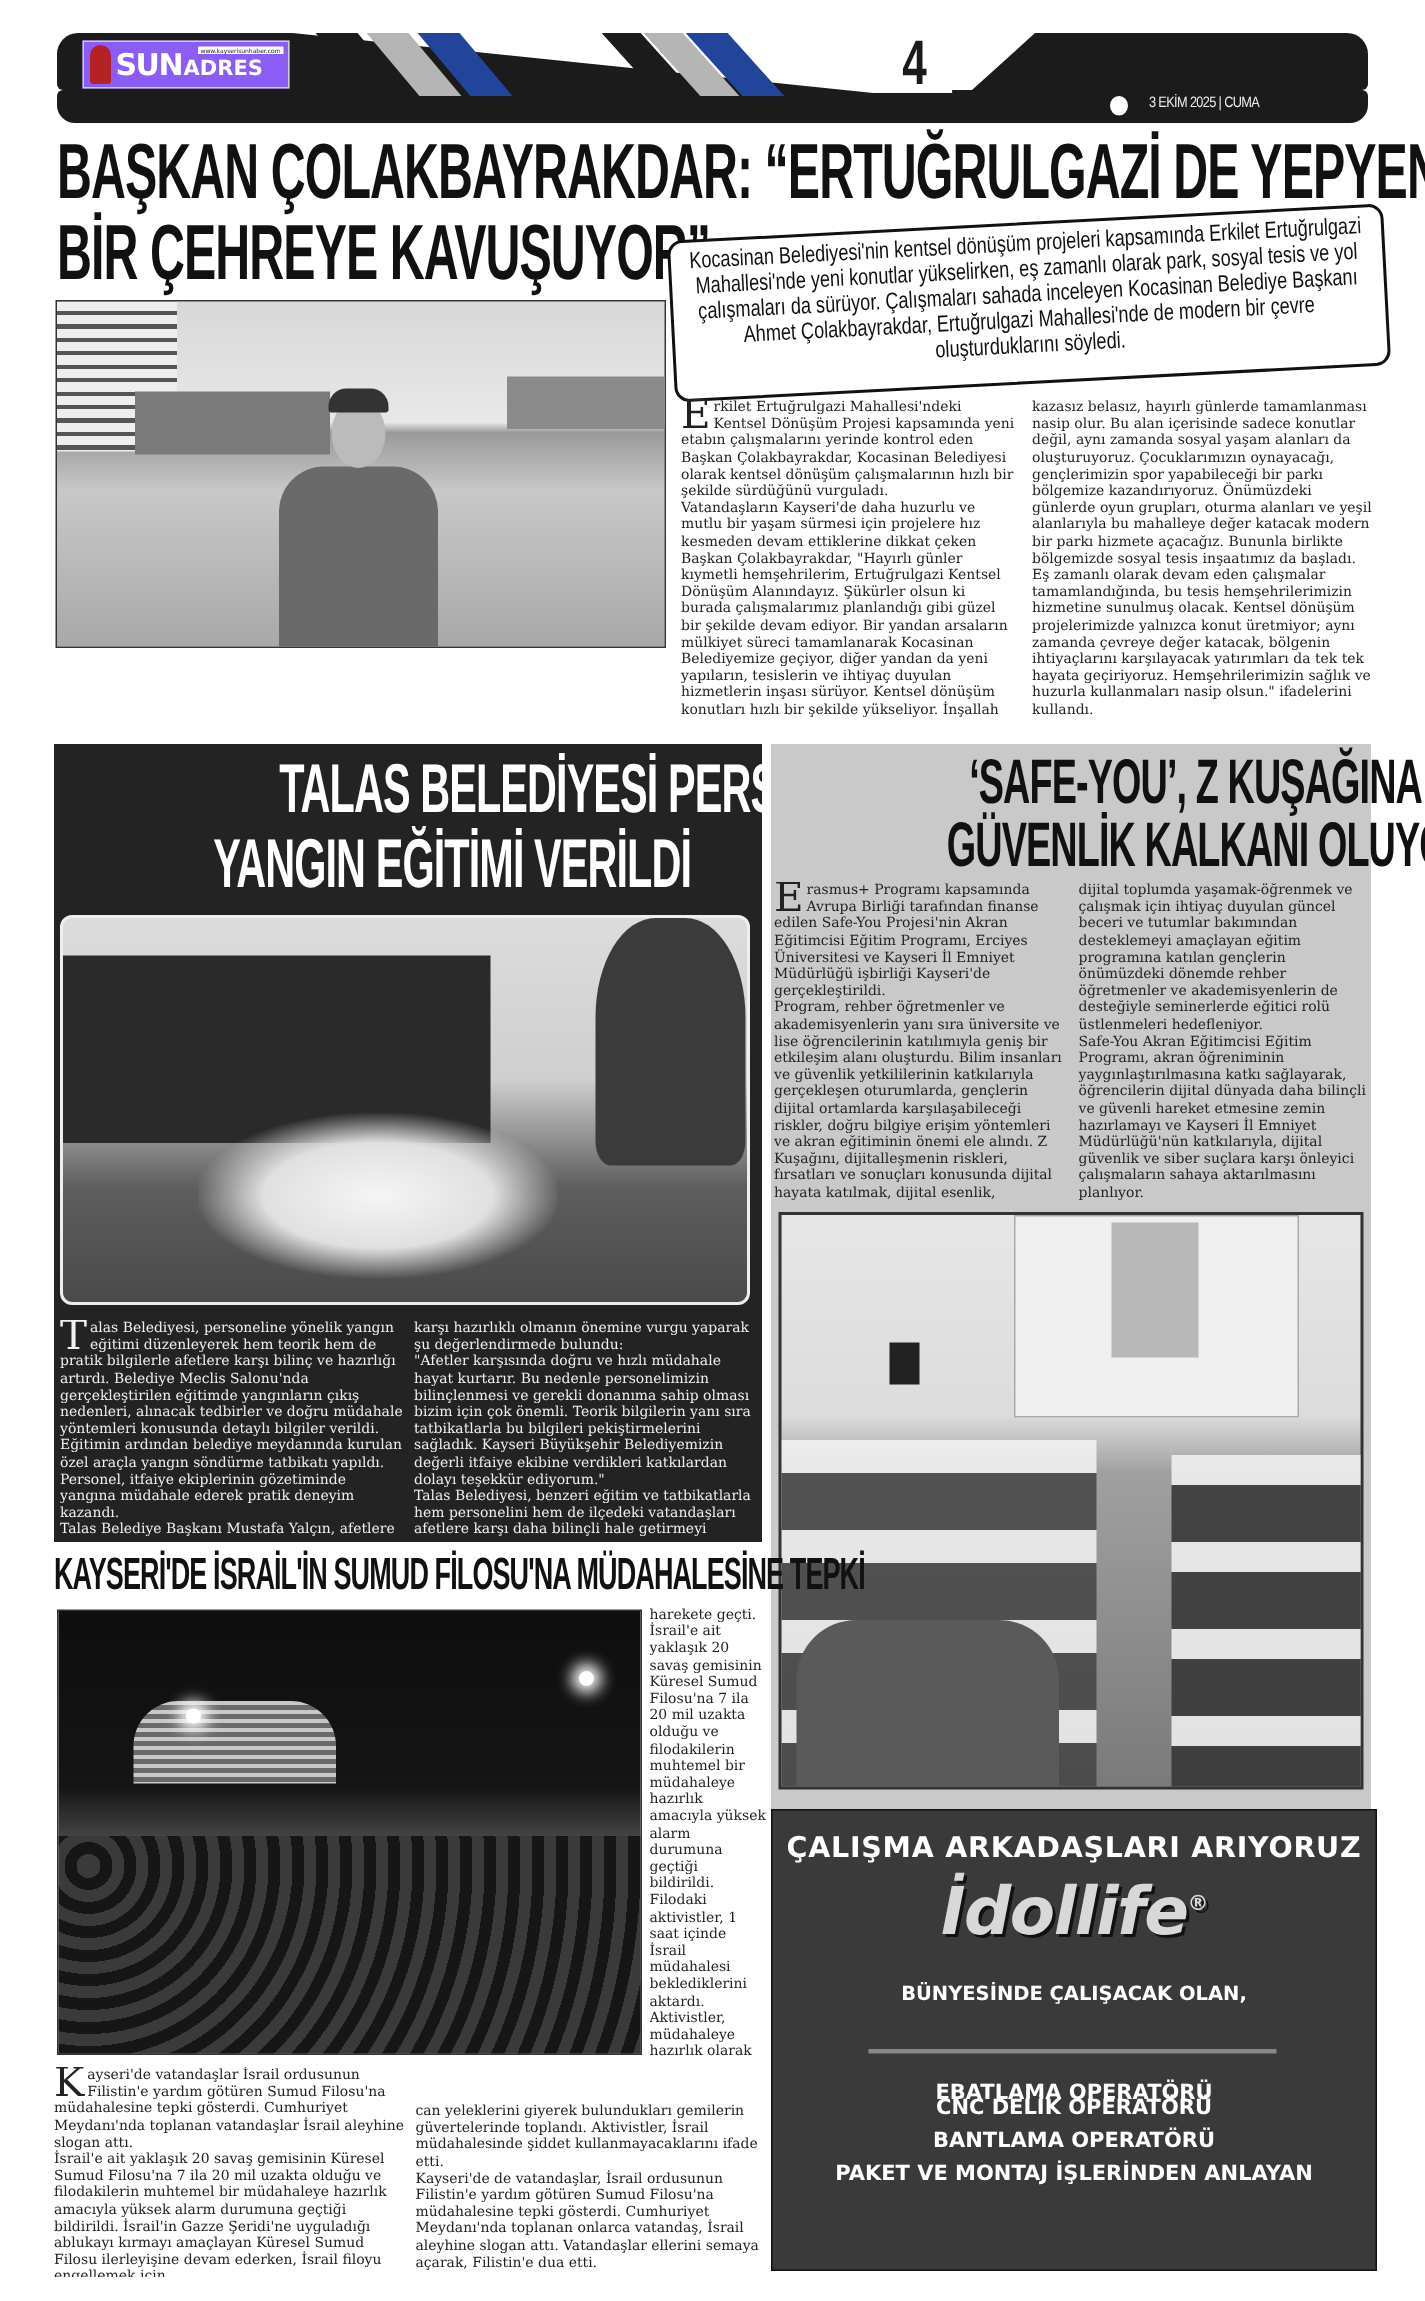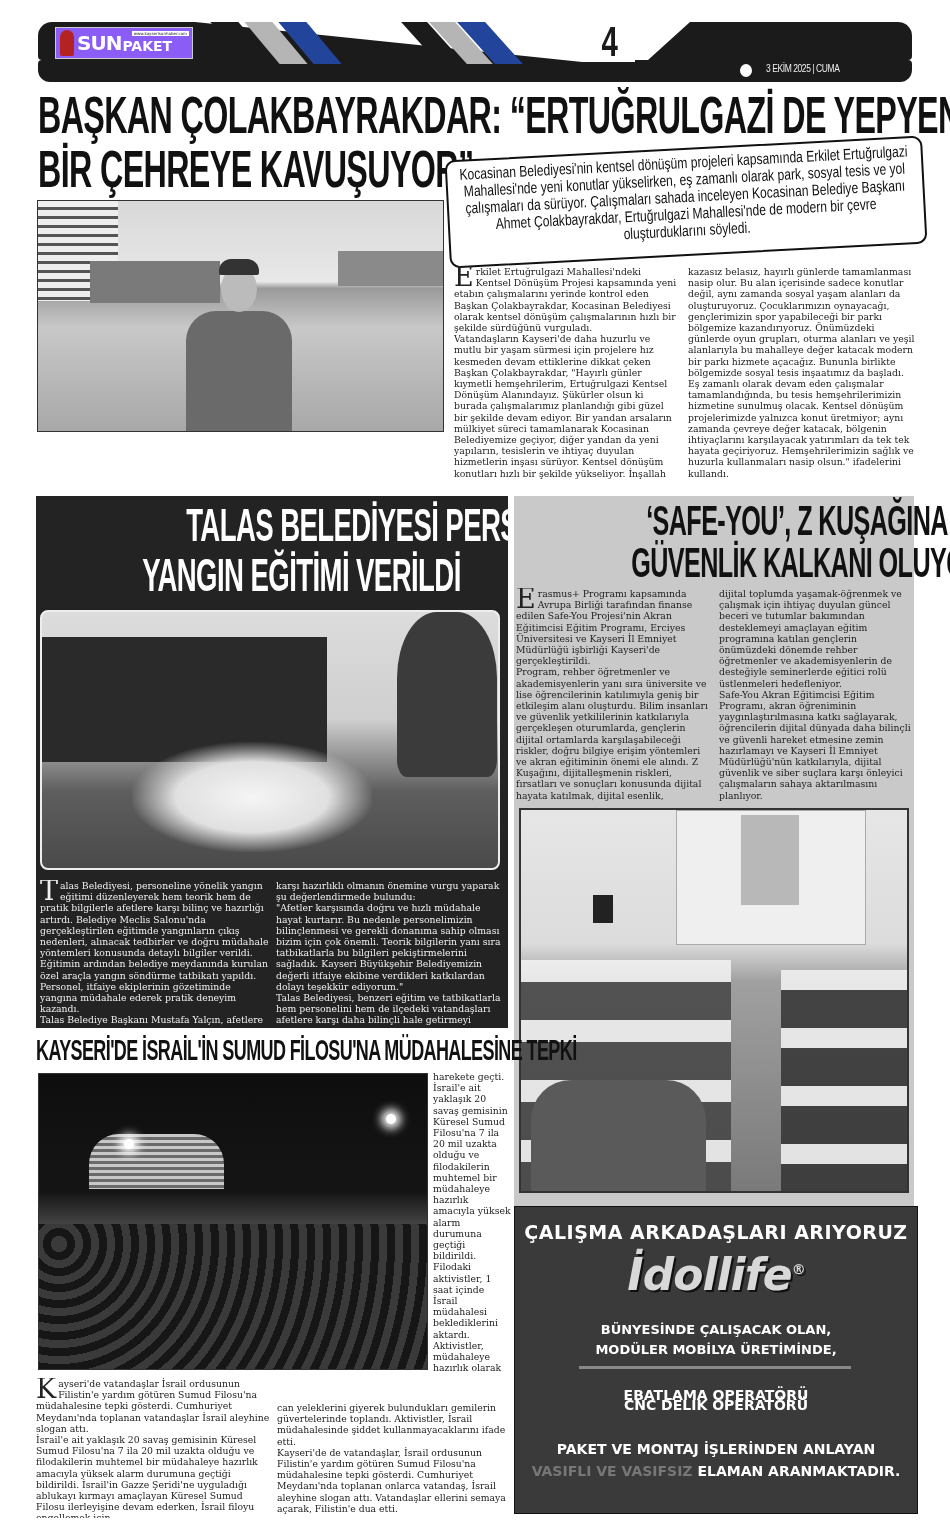--- a/index.html
+++ b/index.html
@@ -63,21 +63,21 @@
 <div class="abs" style="left:200px;top:22px;width:430px;height:40px;">
   <div class="abs" style="left:220px;top:0;width:26px;height:42px;background:#1b1b1b;transform:skewX(42deg);"></div>
   <div class="abs" style="left:248px;top:0;width:26px;height:42px;background:#b5b5b5;transform:skewX(42deg);"></div>
   <div class="abs" style="left:276px;top:0;width:28px;height:42px;background:#23449b;transform:skewX(42deg);"></div>
 </div>
 <div class="abs page-num">4</div>
 
 <div class="abs logo">
   <div class="logo-emblem"></div>
   <span class="logo-sun">SUN</span>
-  <span class="logo-haber">PAKET</span>
+  <span class="logo-haber">ADRES</span>
   <span class="logo-url">www.kayserisunhaber.com</span>
 </div>
 <div class="abs date-dot"></div>
 <div class="abs date-text">3 EKİM 2025 | CUMA</div>
 
 <div class="abs headline h1">
   <div>BAŞKAN ÇOLAKBAYRAKDAR: “ERTUĞRULGAZİ DE YEPYENİ</div>
   <div>BİR ÇEHREYE KAVUŞUYOR”</div>
 </div>
 <div class="abs lead-box">
@@ -155,22 +155,18 @@
 </div>
 <div class="abs body-text" style="left:277px;top:1384px;width:235px;height:134px;overflow:hidden;white-space:pre-line;margin-top:18px;">can yeleklerini giyerek bulundukları gemilerin güvertelerinde toplandı. Aktivistler, İsrail müdahalesinde şiddet kullanmayacaklarını ifade etti.
 Kayseri'de de vatandaşlar, İsrail ordusunun Filistin'e yardım götüren Sumud Filosu'na müdahalesine tepki gösterdi. Cumhuriyet Meydanı'nda toplanan onlarca vatandaş, İsrail aleyhine slogan attı. Vatandaşlar ellerini semaya açarak, Filistin'e dua etti.</div>
 
 <div class="abs ad">
   <div class="ad-line" style="top:14px;font-size:19px;letter-spacing:0.5px;">ÇALIŞMA ARKADAŞLARI ARIYORUZ</div>
   <div class="ad-line" style="top:42px;font-size:44px;font-style:italic;color:#d8d8d8;letter-spacing:-1px;text-shadow:2px 2px 0 #111;">
     <span>İdollife</span><sup style="font-size:14px;">®</sup>
   </div>
   <div class="ad-line" style="top:115px;font-size:13px;">BÜNYESİNDE ÇALIŞACAK OLAN,</div>
-  <div class="ad-line" style="top:135px;font-size:13px;">MODÜLER MOBİLYA ÜRETİMİNDE,</div>
   <div class="abs" style="left:64px;top:159px;width:272px;height:3px;background:#888;"></div>
   <div class="ad-line" style="top:180px;font-size:14px;">EBATLAMA OPERATÖRÜ</div>
   <div class="ad-line" style="top:190px;font-size:14px;">CNC DELİK OPERATÖRÜ</div>
+  <div class="ad-line" style="top:212px;font-size:14px;">BANTLAMA OPERATÖRÜ</div>
   <div class="ad-line" style="top:234px;font-size:14px;">PAKET VE MONTAJ İŞLERİNDEN ANLAYAN</div>
-  <div class="ad-line" style="top:256px;font-size:14px;">
-    <span style="color:#777;">VASIFLI VE VASIFSIZ</span>
-    <span>ELAMAN ARANMAKTADIR.</span>
-  </div>
 </div>
 
 </body></html>

